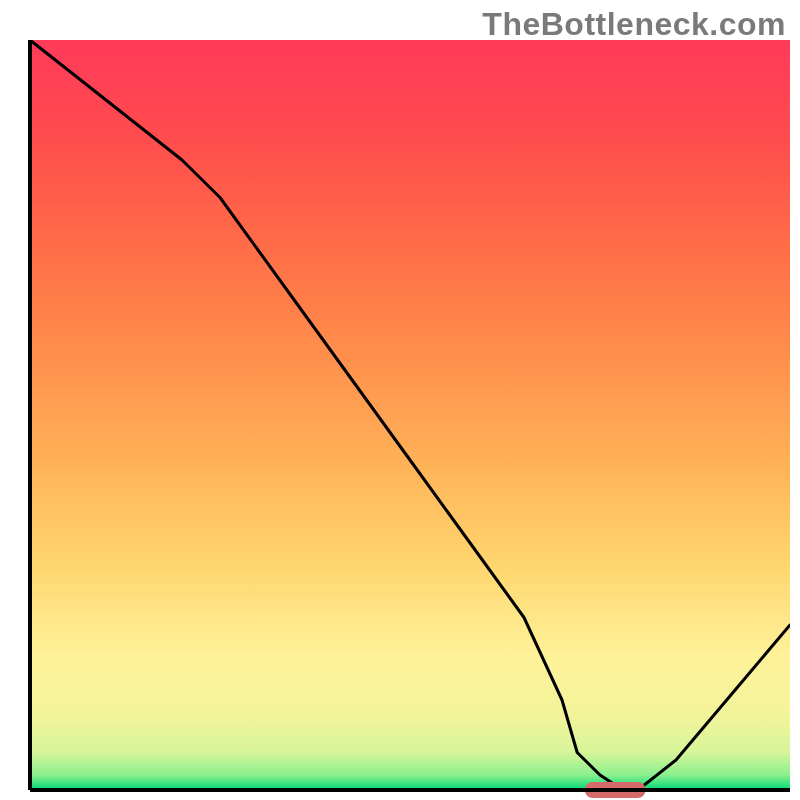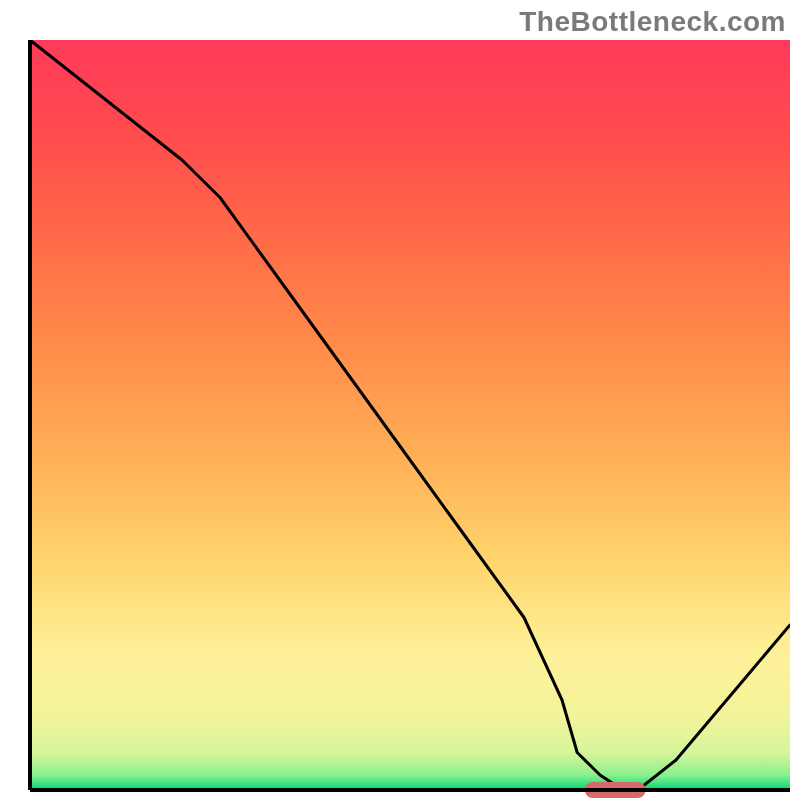--- a/index.html
+++ b/index.html
@@ -13,21 +13,21 @@
   }
   .container {
     position: relative;
     width: 800px;
     height: 800px;
   }
   .watermark {
     position: absolute;
     top: 6px;
     right: 14px;
-    font-size: 28px;
+    font-size: 32px;
     font-weight: 600;
     color: #7a7a7a;
     letter-spacing: 0.5px;
     z-index: 5;
   }
   svg.plot {
     position: absolute;
     left: 0;
     top: 0;
     width: 800px;

